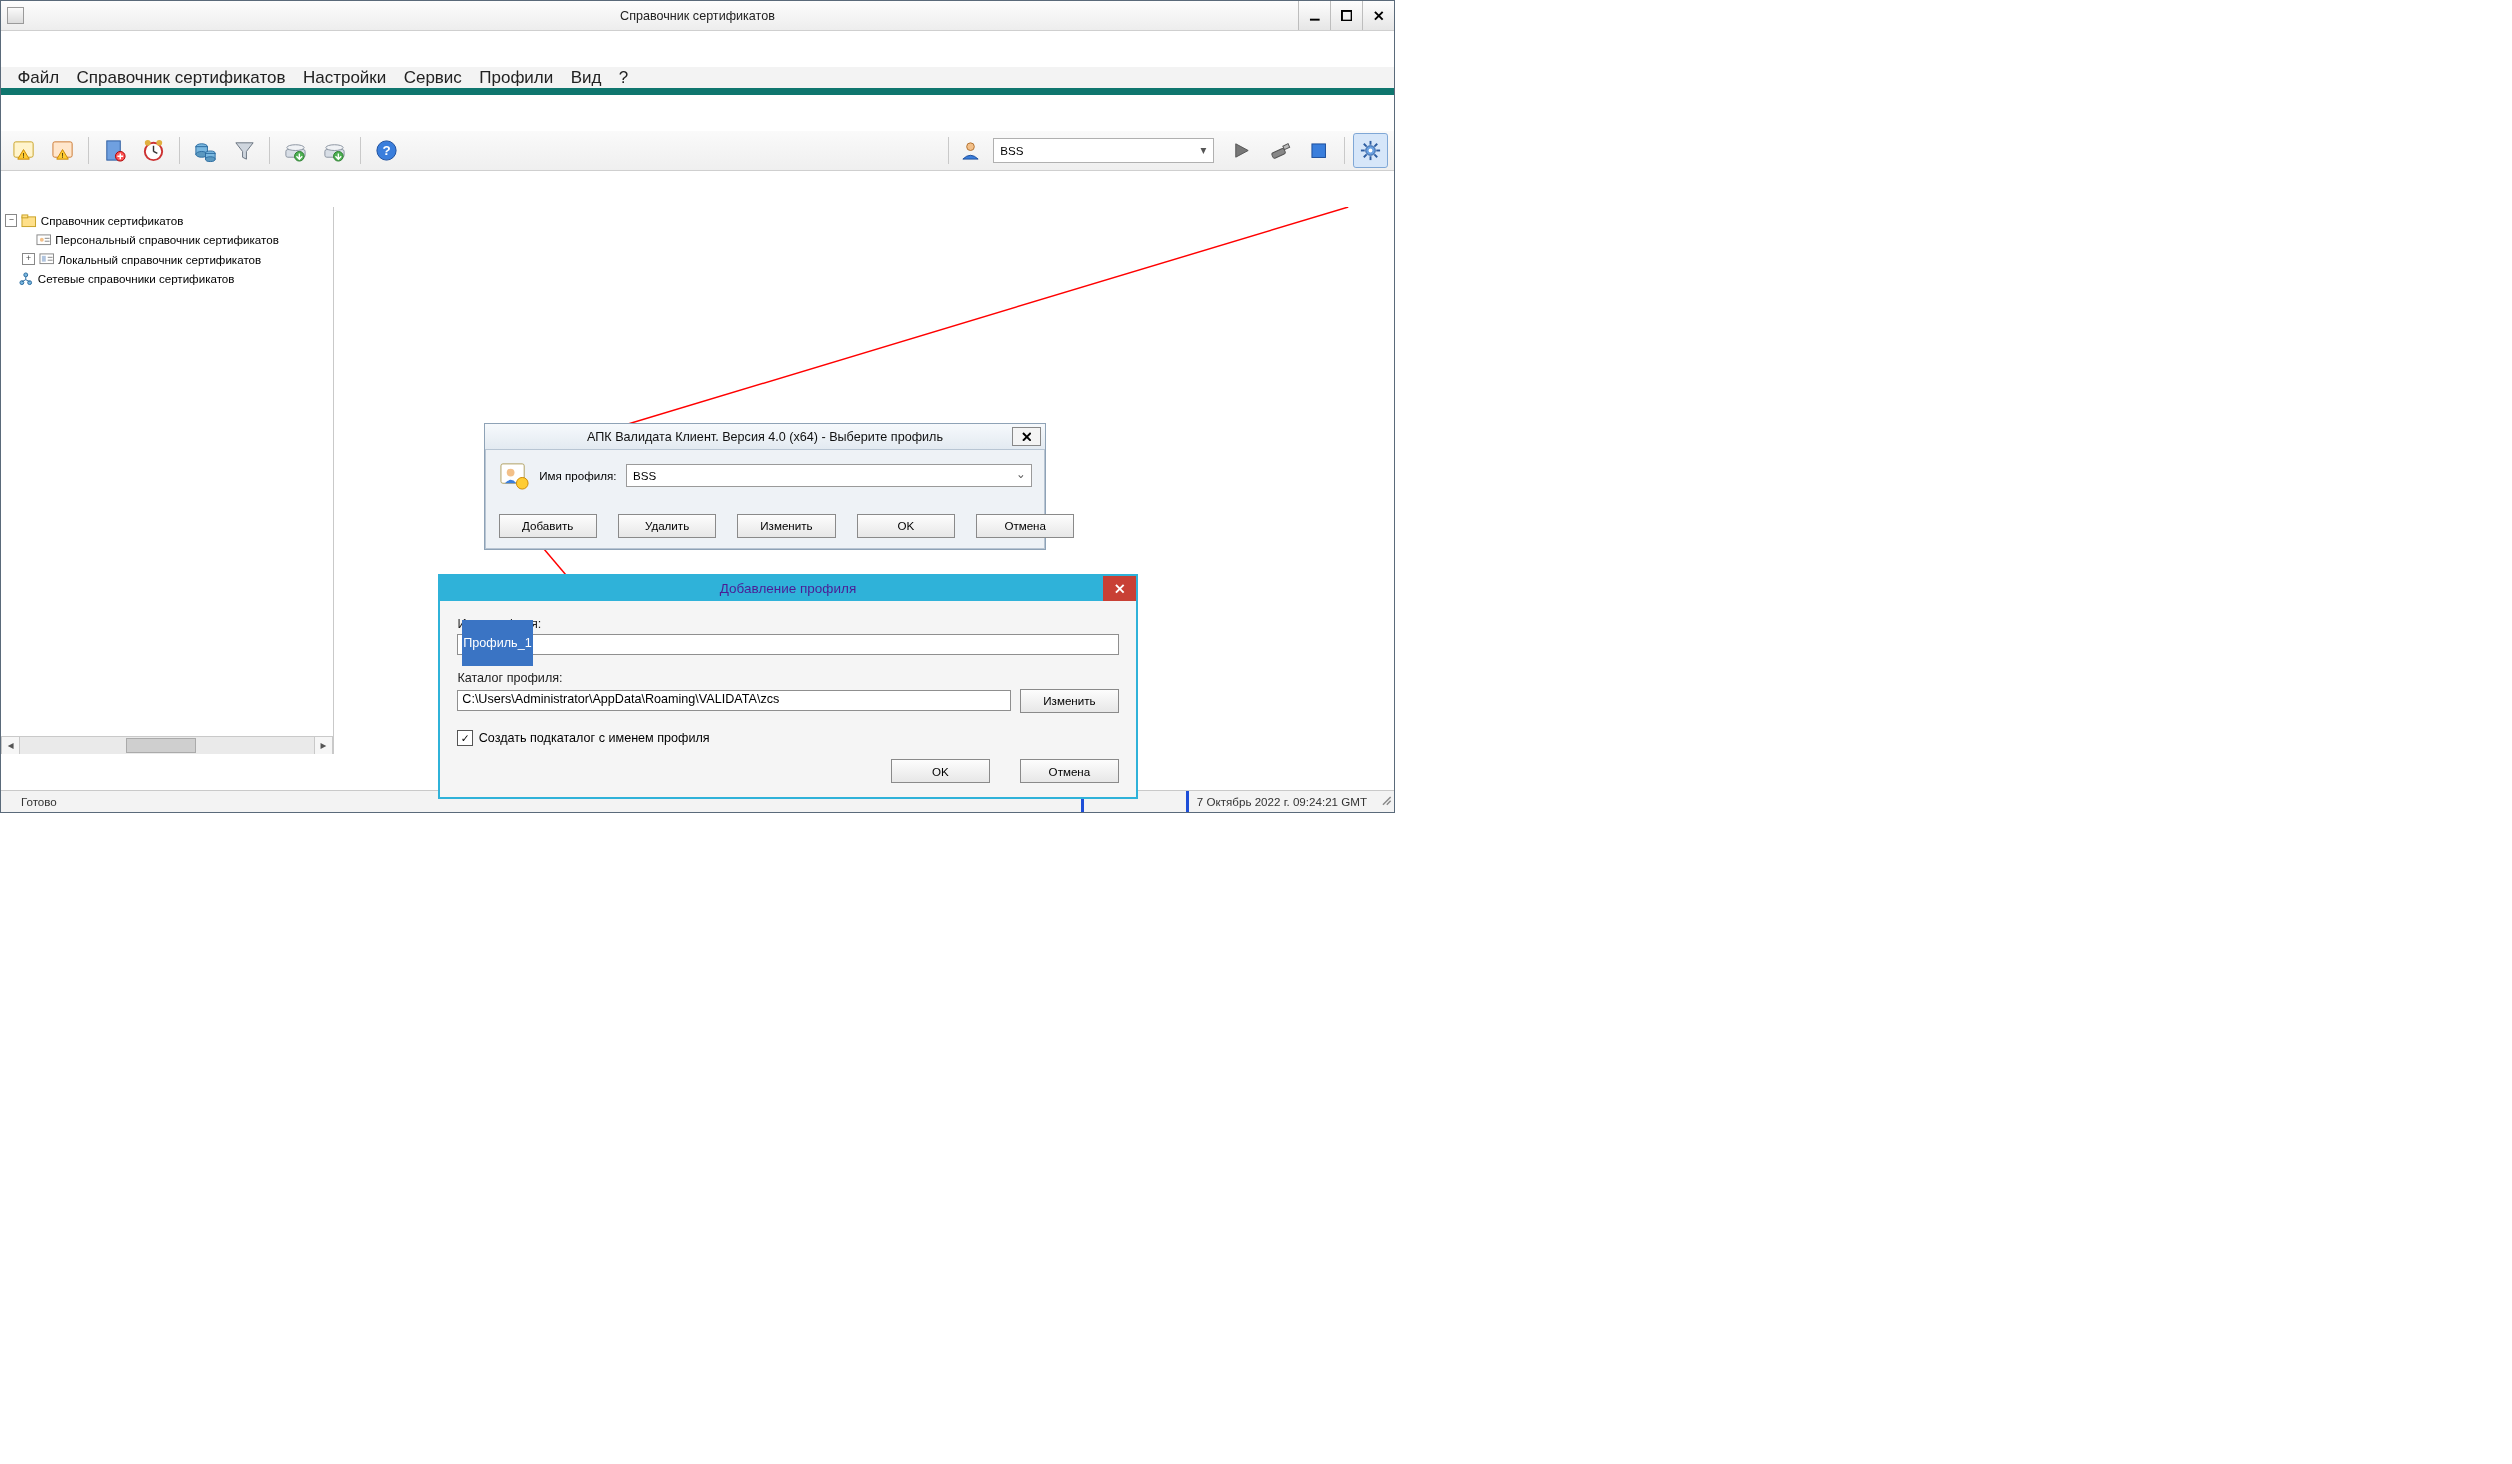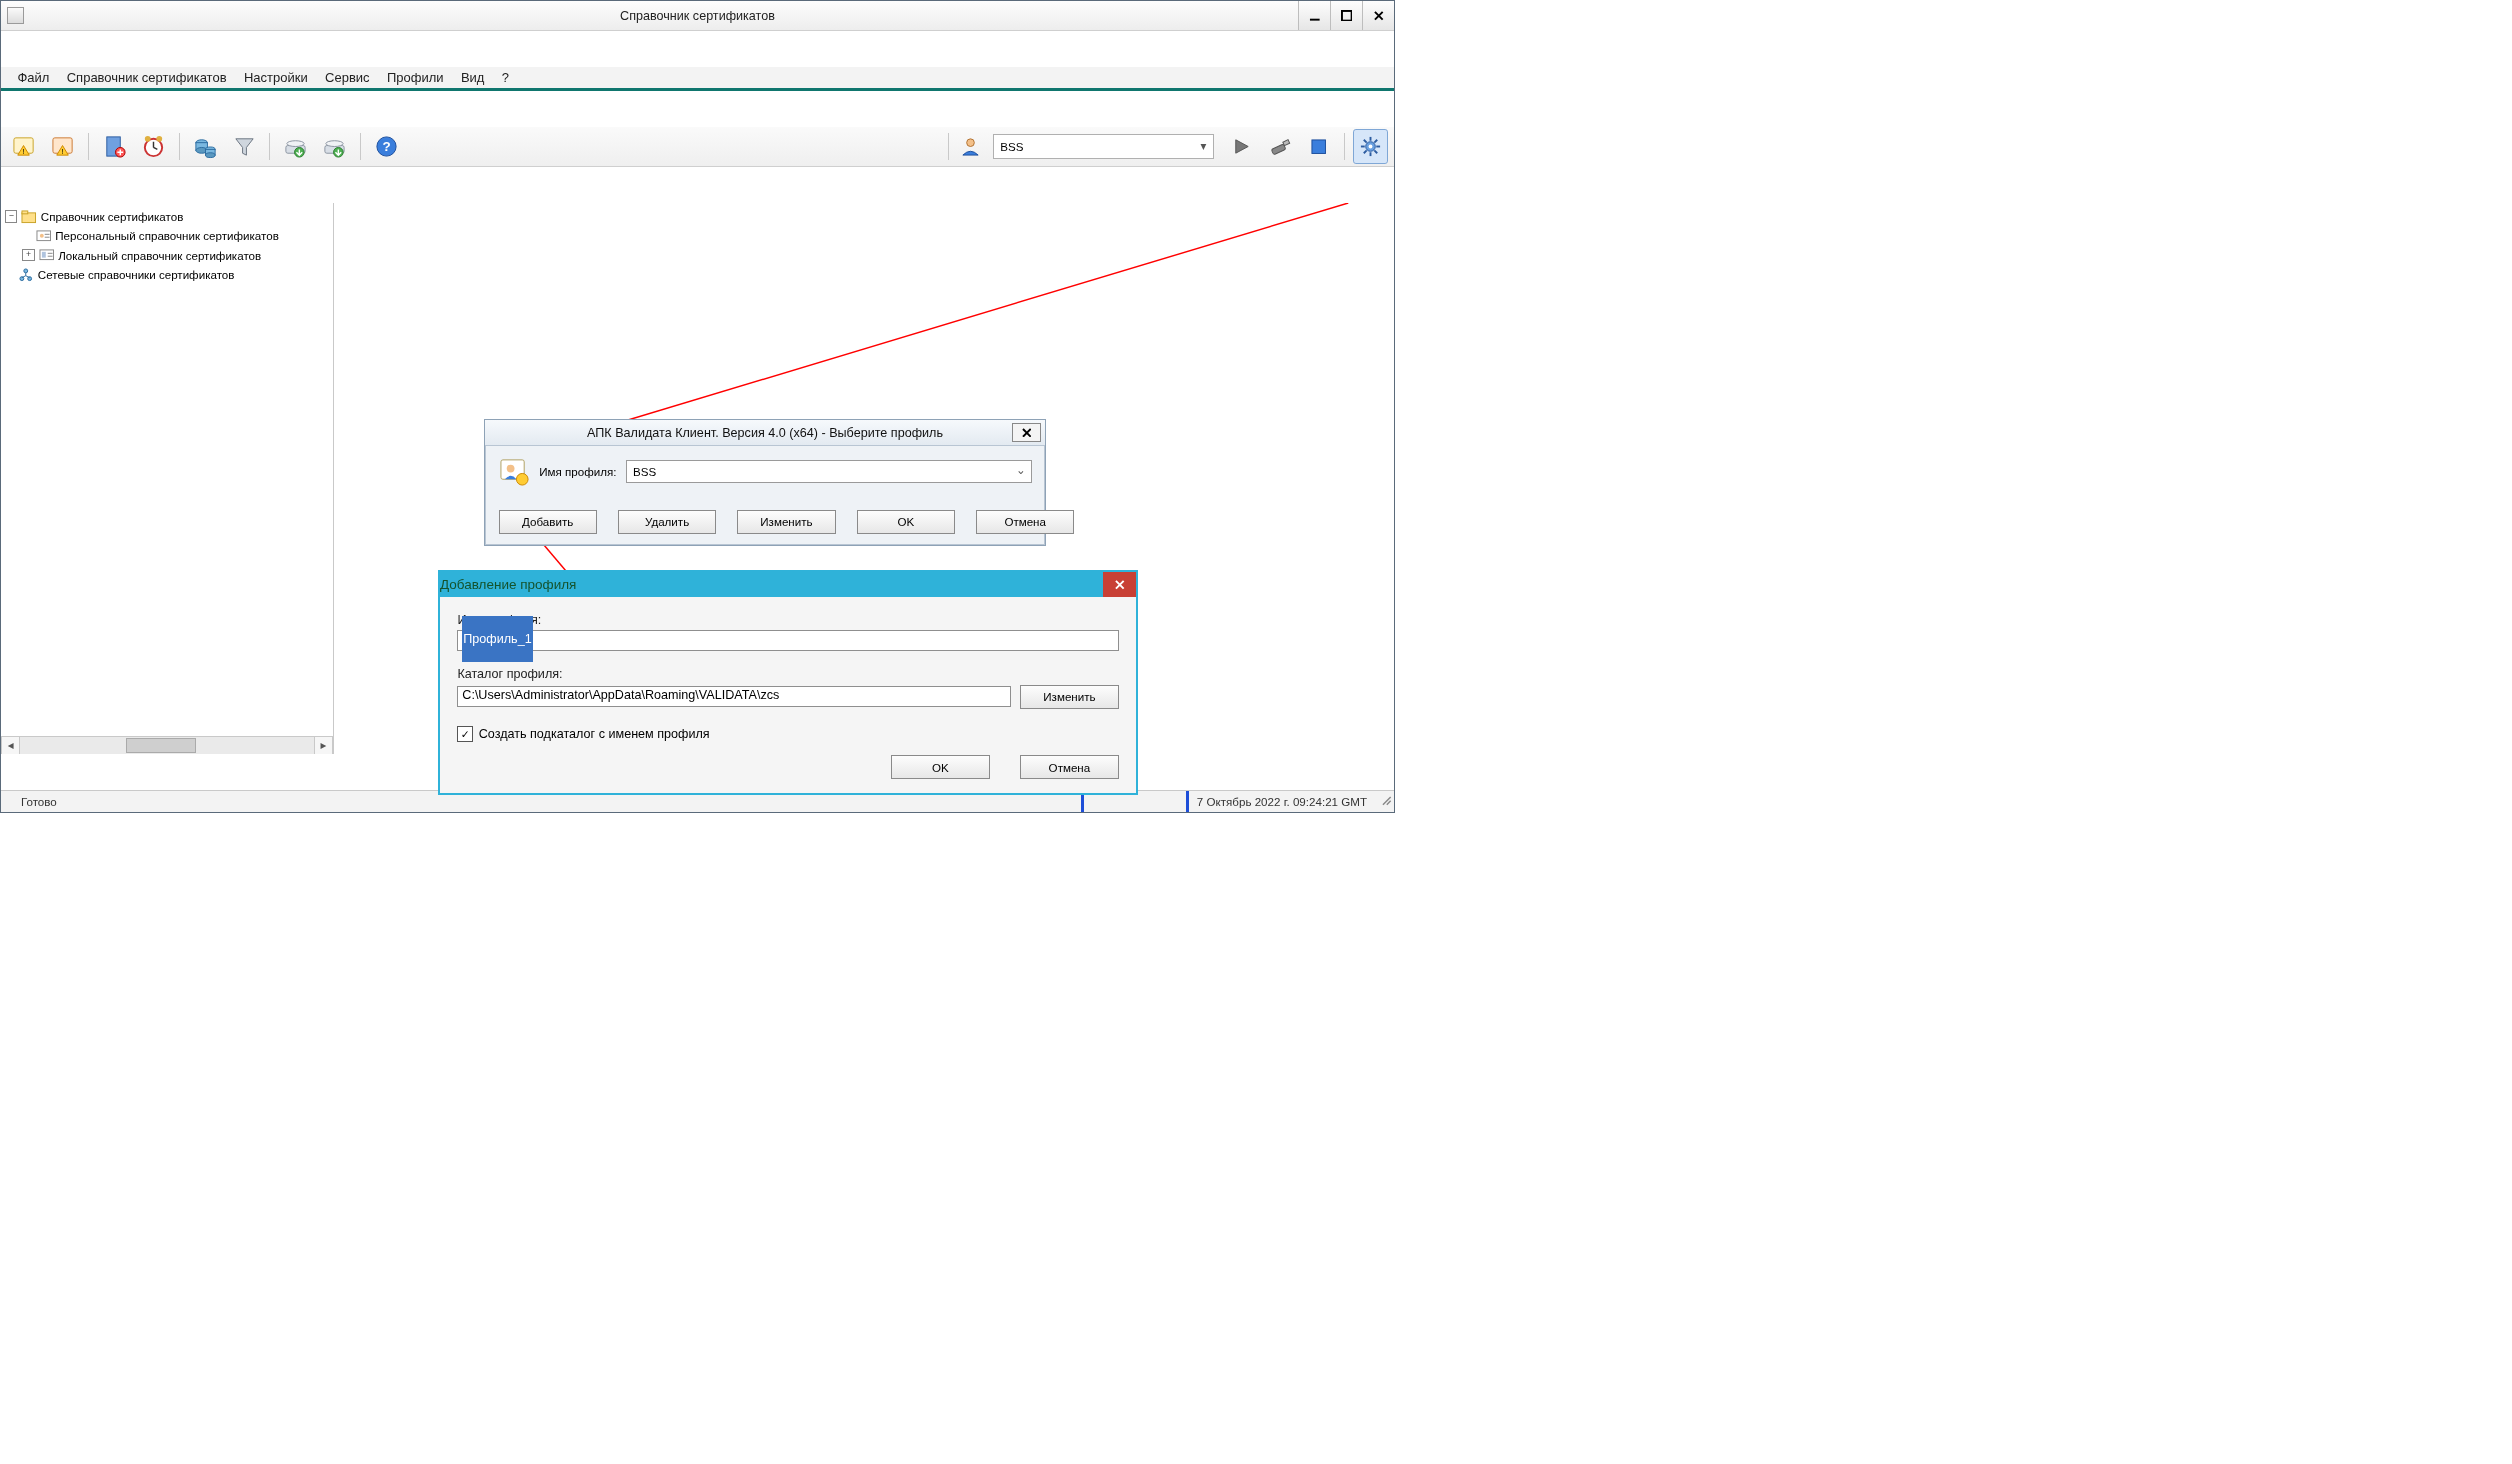--- a/index.html
+++ b/index.html
@@ -61,25 +61,25 @@
     font-family: Arial, sans-serif;
     font-size: 13.5px;
     font-weight: bold;
     background: linear-gradient(#fdfdfd, #e6e6e6);
   }
 
   
   .menubar {
     height: 21px;
     background: #f3f3f3;
-    border-bottom: 3px solid #0f766e;
+    border-bottom: 7px solid #0f766e;
     display: flex;
     align-items: center;
     padding-left: 7.7px;
-    font-size: 13px;
+    font-size: 17px;
     color: #222;
   }
   .menubar .mitem {
     padding: 1.9px 8.7px;
     cursor: default;
   }
 
   
   .toolbar {
     height: 39px;
@@ -294,23 +294,23 @@
     background: #f5f5f5;
     border: 2.9px solid #2fb2d9;
   }
   .dlg2 .d2title {
     height: 25px;
     background: #2fb2d9;
     display:flex; align-items:center;
     position:relative;
   }
   .dlg2 .d2title .t {
-    position:absolute; left:0; right:0; 
+    position:absolute; left:0; right:0; text-align:center;
     font-size: 13.5px;
-    color:#14532d;
+    color:#4c1d95;
   }
   .dlg2 .d2title .xbtn {
     position:absolute; right:0; top:0;
     width: 33px; height: 25px;
     background:#c84035;
     color:#fff;
     display:flex;align-items:center;justify-content:center;
     font-weight:bold;
     font-size: 13.5px;
   }

